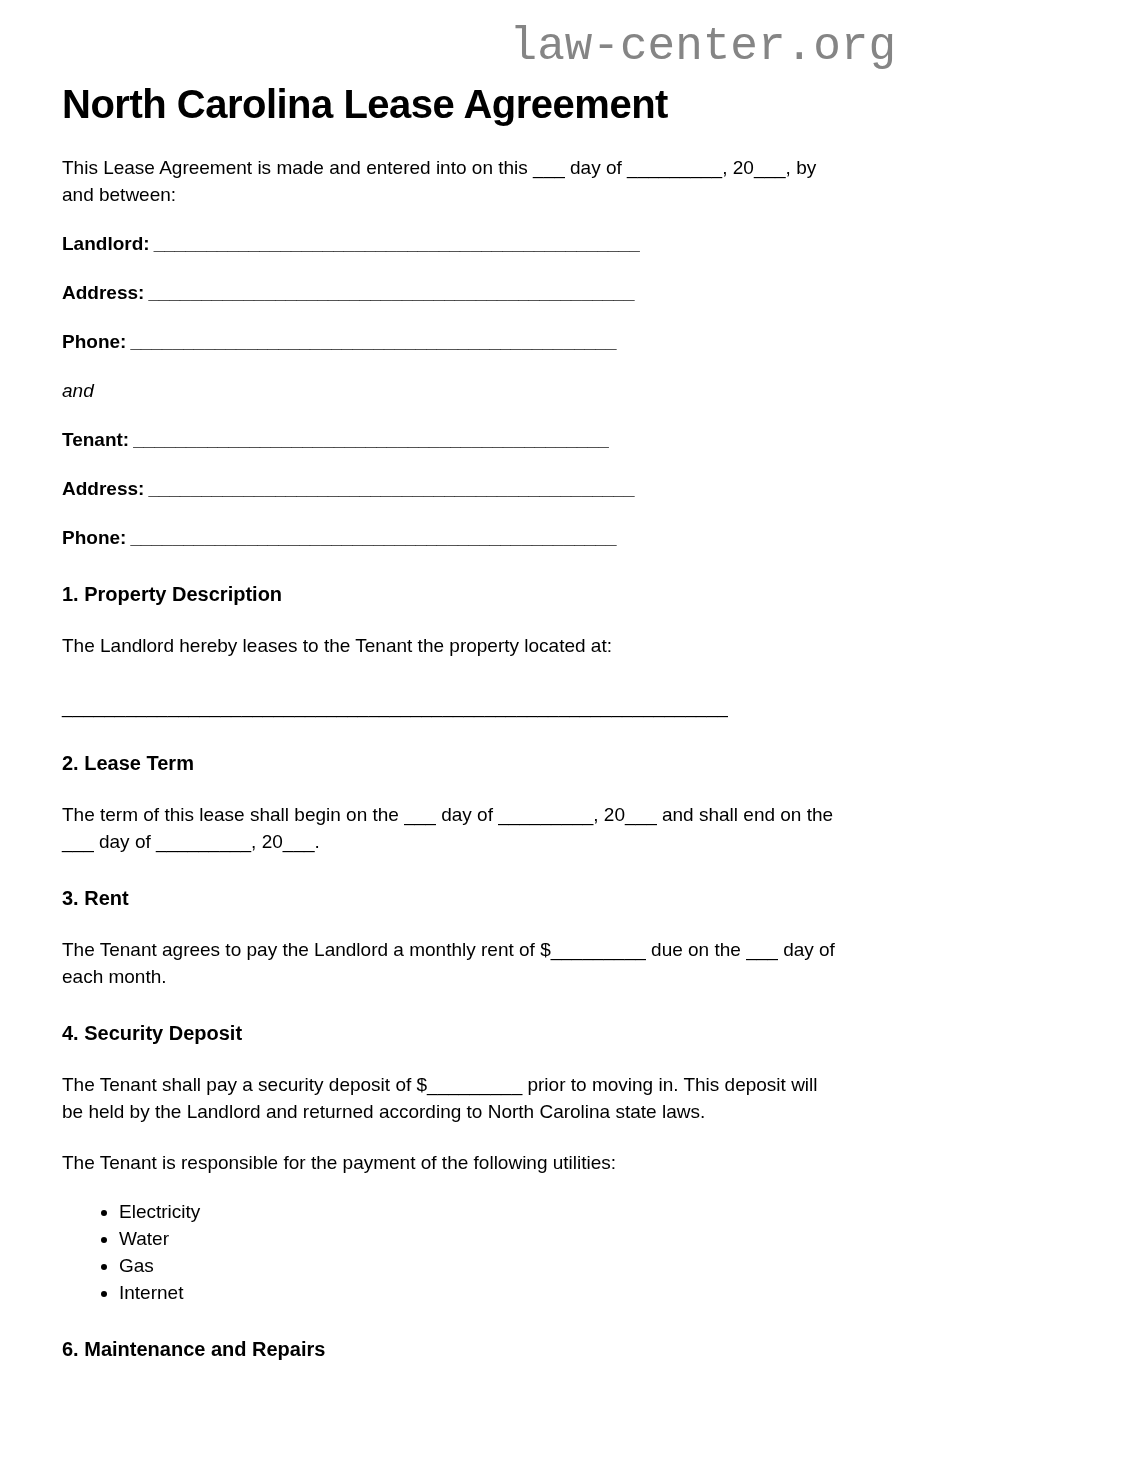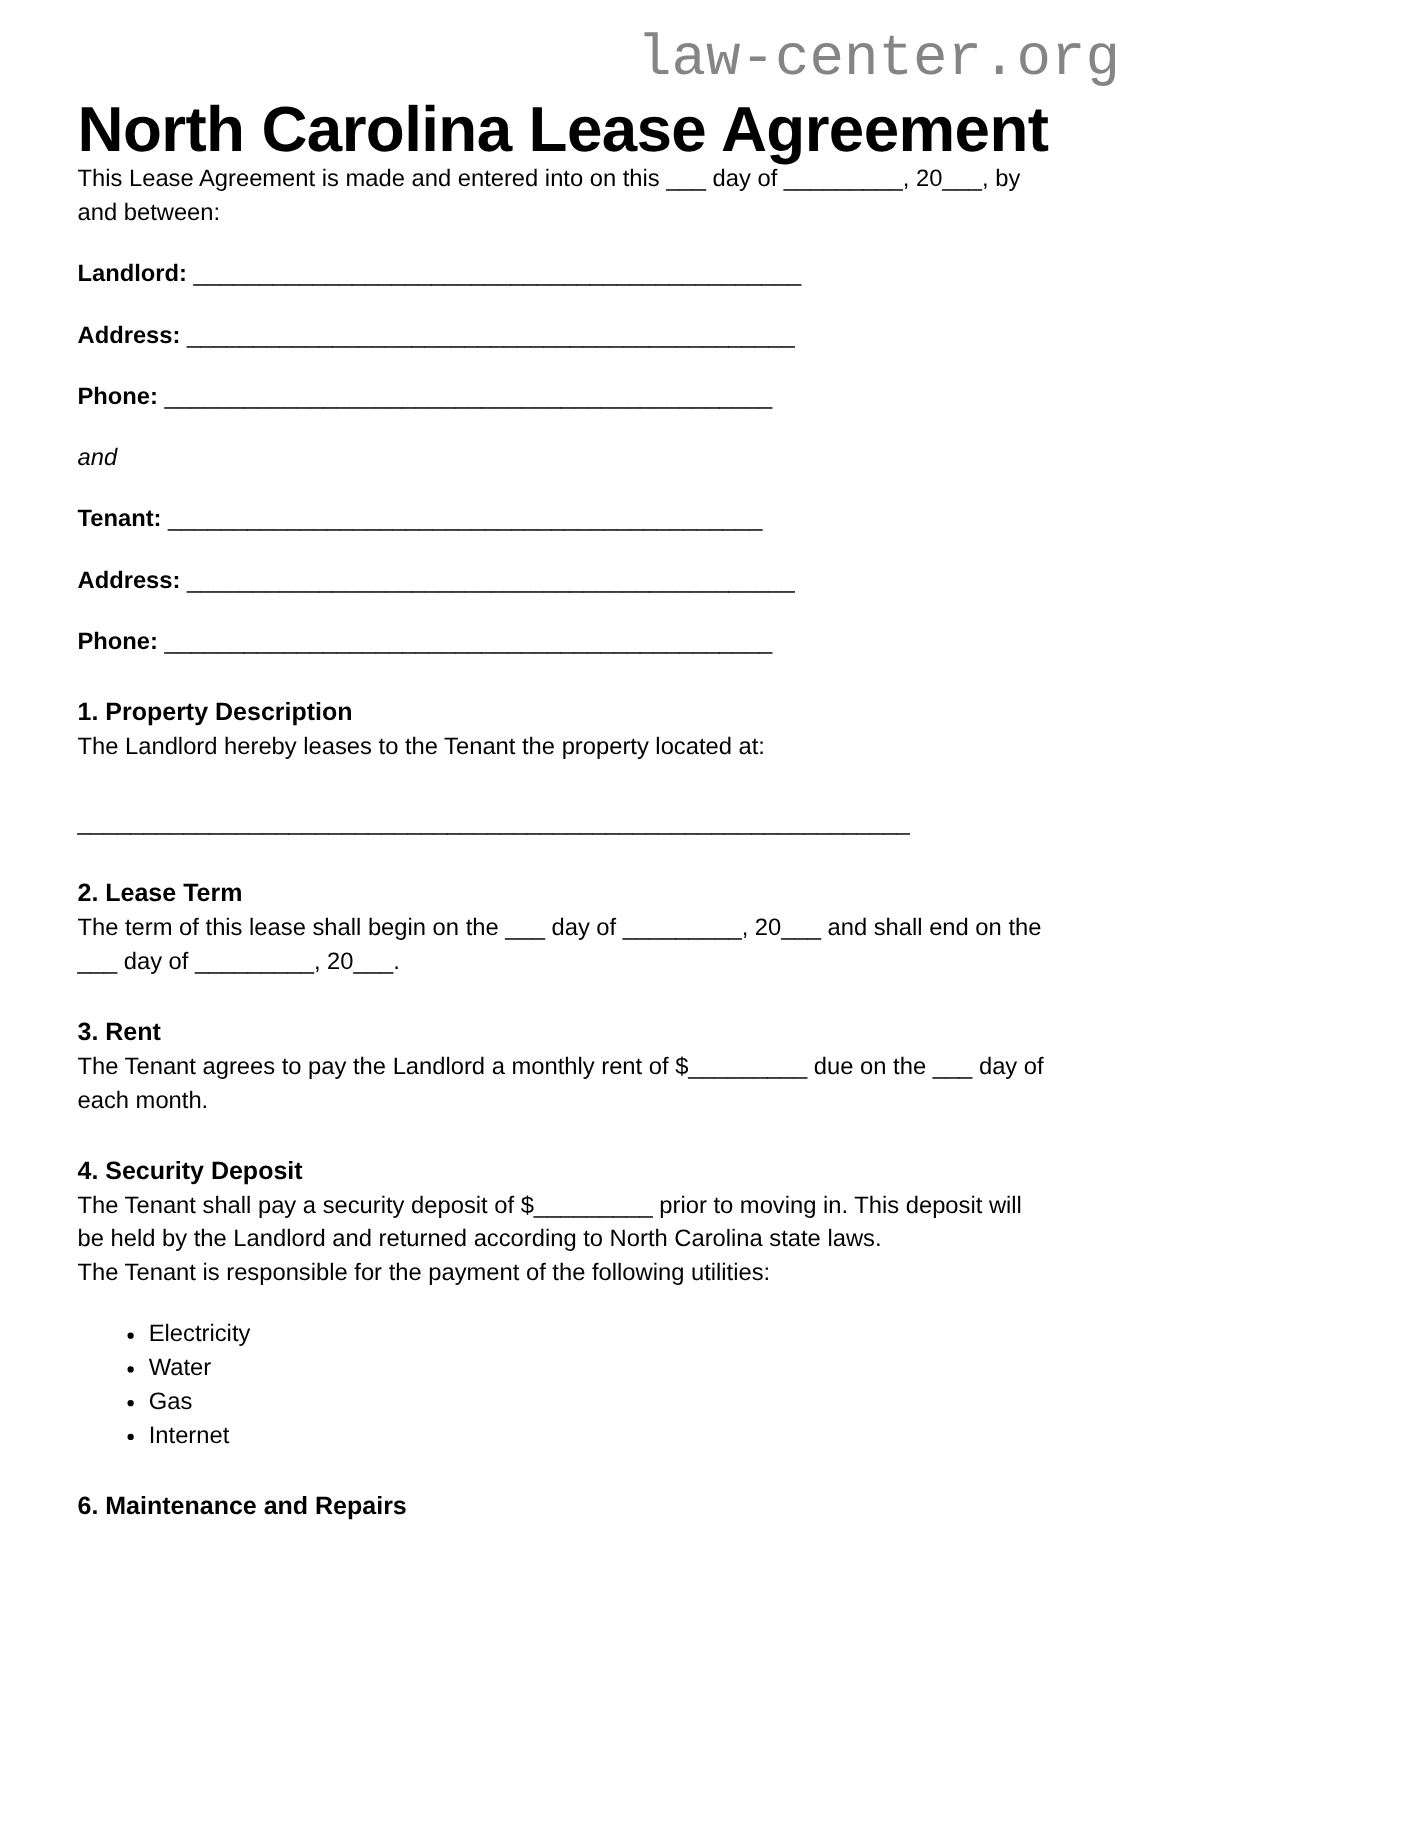--- a/index.html
+++ b/index.html
@@ -22,32 +22,32 @@
   .watermark {
     font-family: "Liberation Mono", "DejaVu Sans Mono", monospace;
     font-size: 46px;
     line-height: 50px;
     color: #858585;
     text-align: right;
     margin-right: -28px;
     white-space: nowrap;
   }
   h1.doc-title {
-    font-size: 51px;
+    font-size: 40px;
     line-height: 52px;
     letter-spacing: -0.5px;
     font-weight: bold;
     color: #000000;
     margin-top: 6px;
   }
-  .para { }
+  .para { margin-top: 24px; }
   .para .ln { display: block; }
   .field-row { margin-top: 22px; white-space: nowrap; }
   .field-row .label { font-weight: bold; }
-  .field-row .line { font-weight: normal; letter-spacing: 0; }
+  .field-row .line { font-weight: normal; letter-spacing: 0; font-style: italic; }
   .connector { margin-top: 22px; font-style: italic; }
   h2.section-heading {
     font-size: 20px;
     line-height: 27px;
     font-weight: bold;
     margin-top: 30px;
   }
   .blank-line {
     margin-top: 34px;
     white-space: nowrap;

